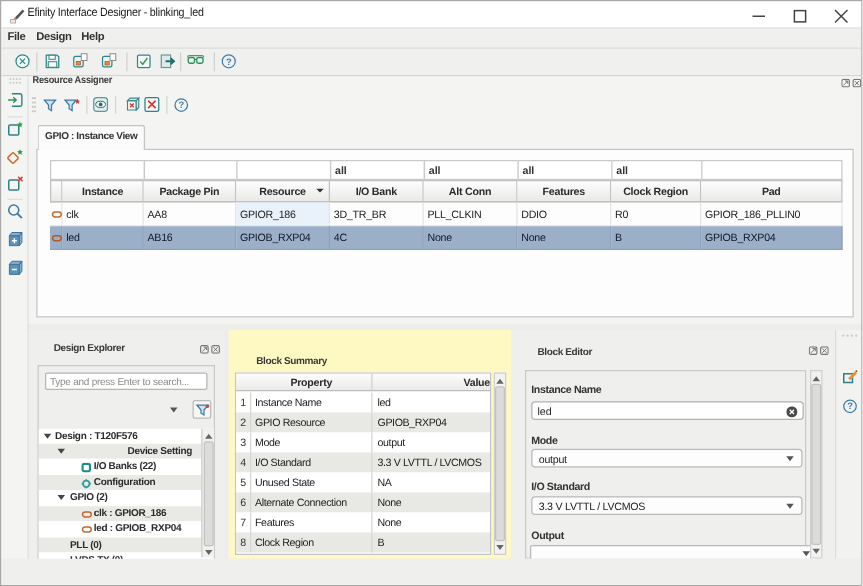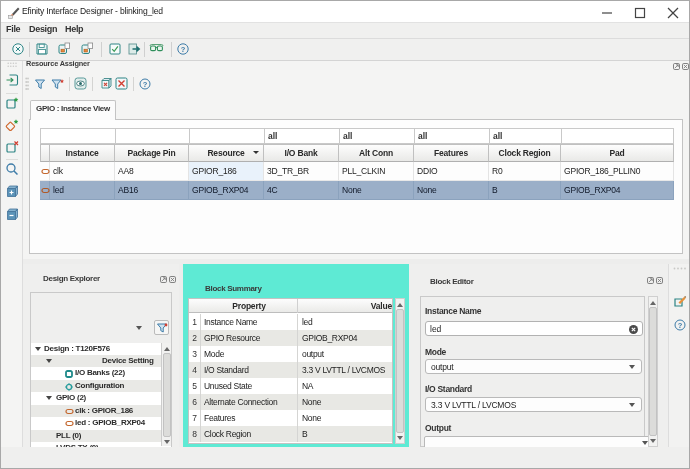--- a/index.html
+++ b/index.html
@@ -30,21 +30,21 @@
 #tab1 { left:7px; top:39px; width:86px; height:20px; background:#fbfbfb; border:1px solid #c3c3c3; border-bottom:none; border-radius:2px 2px 0 0; font-size:8px; font-weight:700; color:#333; text-align:center; line-height:16px; letter-spacing:-0.3px; z-index:3;}
 
 .fcell { top:67px; height:16px; background:#fff; border:1px solid #c9c9c9; font-size:8.5px; color:#333; font-weight:600; line-height:14px; padding-left:3px; }
 .th { top:83px; height:18px; background:linear-gradient(#fdfdfd,#e9e9e7); border-top:1px solid #c0c0c0; border-right:1px solid #c0c0c0; border-bottom:1px solid #b0b0b0; font-size:8.5px; font-weight:700; color:#2a2a2a; text-align:center; line-height:17px; letter-spacing:-0.2px;}
 .td { height:19px; font-size:8.5px; color:#222; line-height:18px; padding-left:3px; border-right:1px solid #e4e4e4; border-bottom:1px solid #e8e8e8; letter-spacing:-0.2px;}
 .rowclk { top:101px; } .rowled { top:120px; }
 .rowled-bg { background:#9bafc8 !important; border-right-color:#8ba2bd !important; border-bottom-color:#8ba2bd !important; color:#101828 !important;}
 
 .dockhdr { font-size:8px; font-weight:700; color:#3a3a3a; letter-spacing:-0.3px;padding-left:16px;}
 #de { left:22px; top:263px; width:156px; height:183px; background:#efefee; }
-#bs { left:182px; top:263px; width:226px; height:183px; background:#5eead4; }
+#bs { left:182px; top:263px; width:226px; height:183px; background:#fef9c3; }
 #be { left:408px; top:263px; width:259px; height:183px; background:#efefee; overflow:hidden; }
 .ctrl-label { font-size:8.5px; font-weight:700; color:#333; letter-spacing:-0.3px;}
 .combo { background:#fdfdfd; border:1px solid #b9b9b9; border-radius:3px; font-size:8.5px; color:#222; letter-spacing:-0.2px;}
 
 .sb { background:#f2f2f1; border:1px solid #cfcfcf; }
 
 .trow { position:absolute; left:0; width:130px; height:12px; }
 .ttxt { position:absolute; font-size:8px; font-weight:700; color:#2b2b2b; letter-spacing:-0.25px; white-space:nowrap;}
 .tarr { position:absolute; width:0; height:0; border-left:3.5px solid transparent; border-right:3.5px solid transparent; border-top:4.5px solid #444; }
 .sbup { position:absolute; width:0; height:0; border-left:3px solid transparent; border-right:3px solid transparent; border-bottom:4px solid #666; }
@@ -289,20 +289,21 @@
 
   <div class="abs" id="de">
     <div class="abs dockhdr" style="left:4px;top:10px;">Design Explorer</div>
     <svg class="abs" style="left:137px;top:12px" width="16" height="7" viewBox="0 0 16 7">
       <rect x="0.5" y="0.5" width="6" height="6" rx="1.2" fill="none" stroke="#757575" stroke-width="0.9"></rect>
       <path d="M1.8 5.2 L5.2 1.8 M3 1.8 h2.2 v2.2" stroke="#757575" fill="none" stroke-width="0.8"></path>
       <rect x="9.5" y="0.5" width="6" height="6" rx="1.2" fill="none" stroke="#757575" stroke-width="0.9"></rect>
       <path d="M10.8 1.8 L14.2 5.2 M14.2 1.8 L10.8 5.2" stroke="#757575" stroke-width="0.8"></path>
     </svg>
     <div class="abs" style="left:7px;top:28px;width:142px;height:155px;border:1px solid #c9c9c9;background:#efefee;">
+      <div class="abs" style="left:5px;top:5px;width:130px;height:14px;background:#fff;border:1px solid #b5b5b5;border-radius:2px;font-size:8px;color:#8a8a8a;line-height:13px;padding-left:3px;letter-spacing:-0.2px;">Type and press Enter to search...</div>
       <div class="abs" style="left:105px;top:33px;width:0;height:0;border-left:3.5px solid transparent;border-right:3.5px solid transparent;border-top:4px solid #555;"></div>
       <div class="abs" style="left:123px;top:27px;width:15px;height:15px;border:1px solid #bbb;border-radius:2px;background:#f6f6f5;">
         <svg style="position:absolute;left:1px;top:1px" width="12" height="12" viewBox="0 0 12 12">
           <path d="M1.5 2 H10.5 L7.2 6 V10 L4.8 8.6 V6 Z" fill="#cfe2f0" stroke="#3e7ca8" stroke-width="1"></path>
           <circle cx="10" cy="3" r="1.4" fill="#d23f31"></circle>
         </svg>
       </div>
 
       <div class="abs" id="tree" style="left:0px;top:50px;width:140px;height:105px;background:#fff;overflow:hidden;">
         <div class="trow" style="top:0px;background:#fff;"></div>

